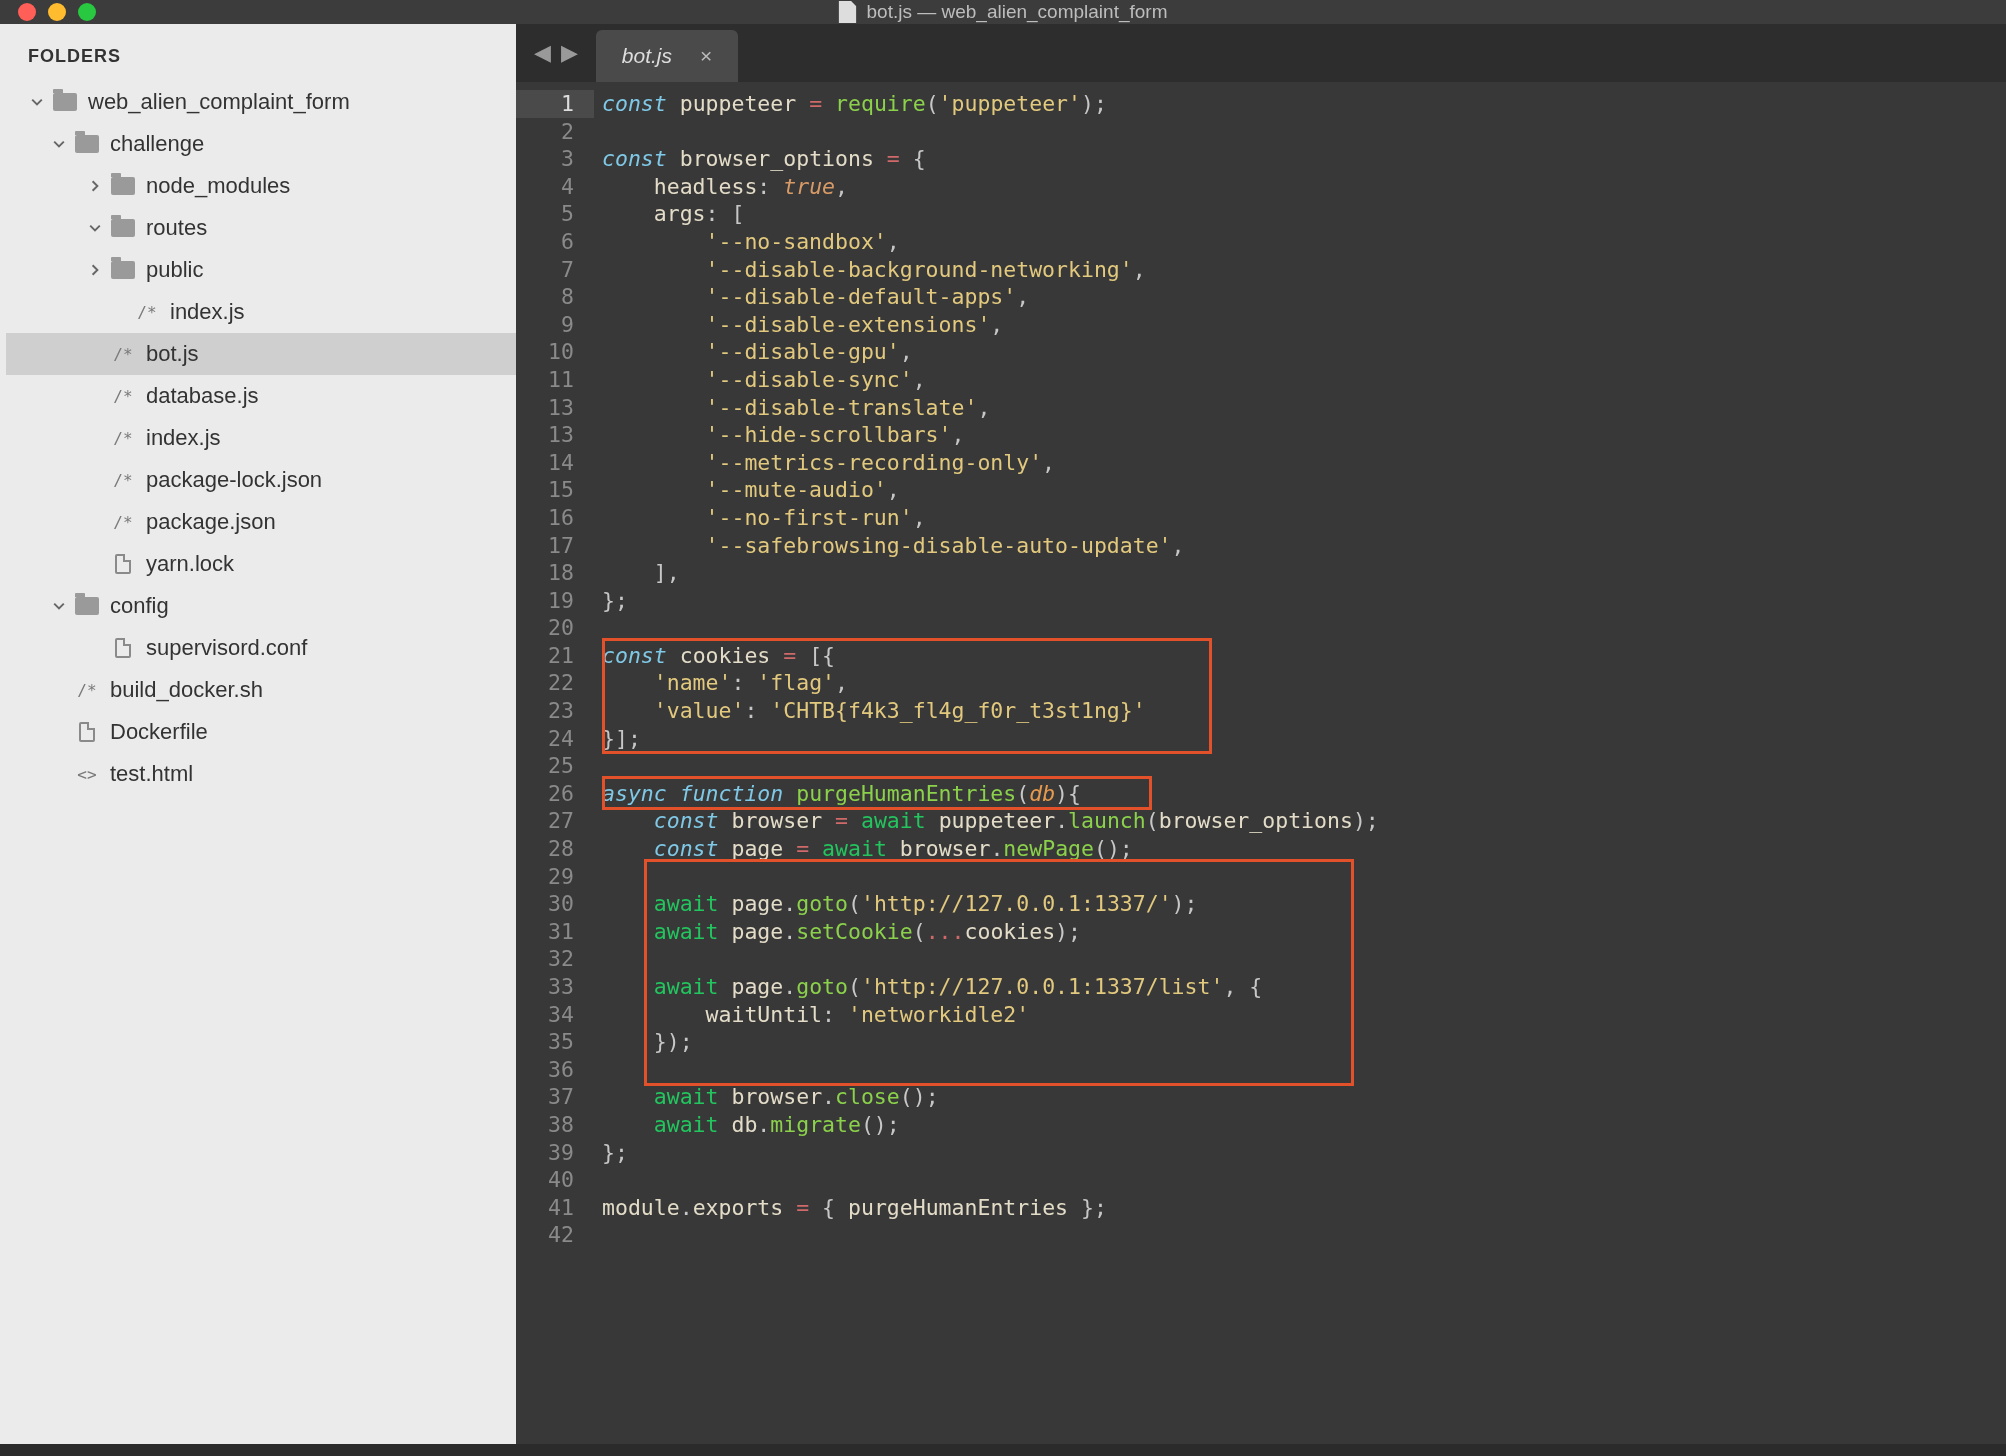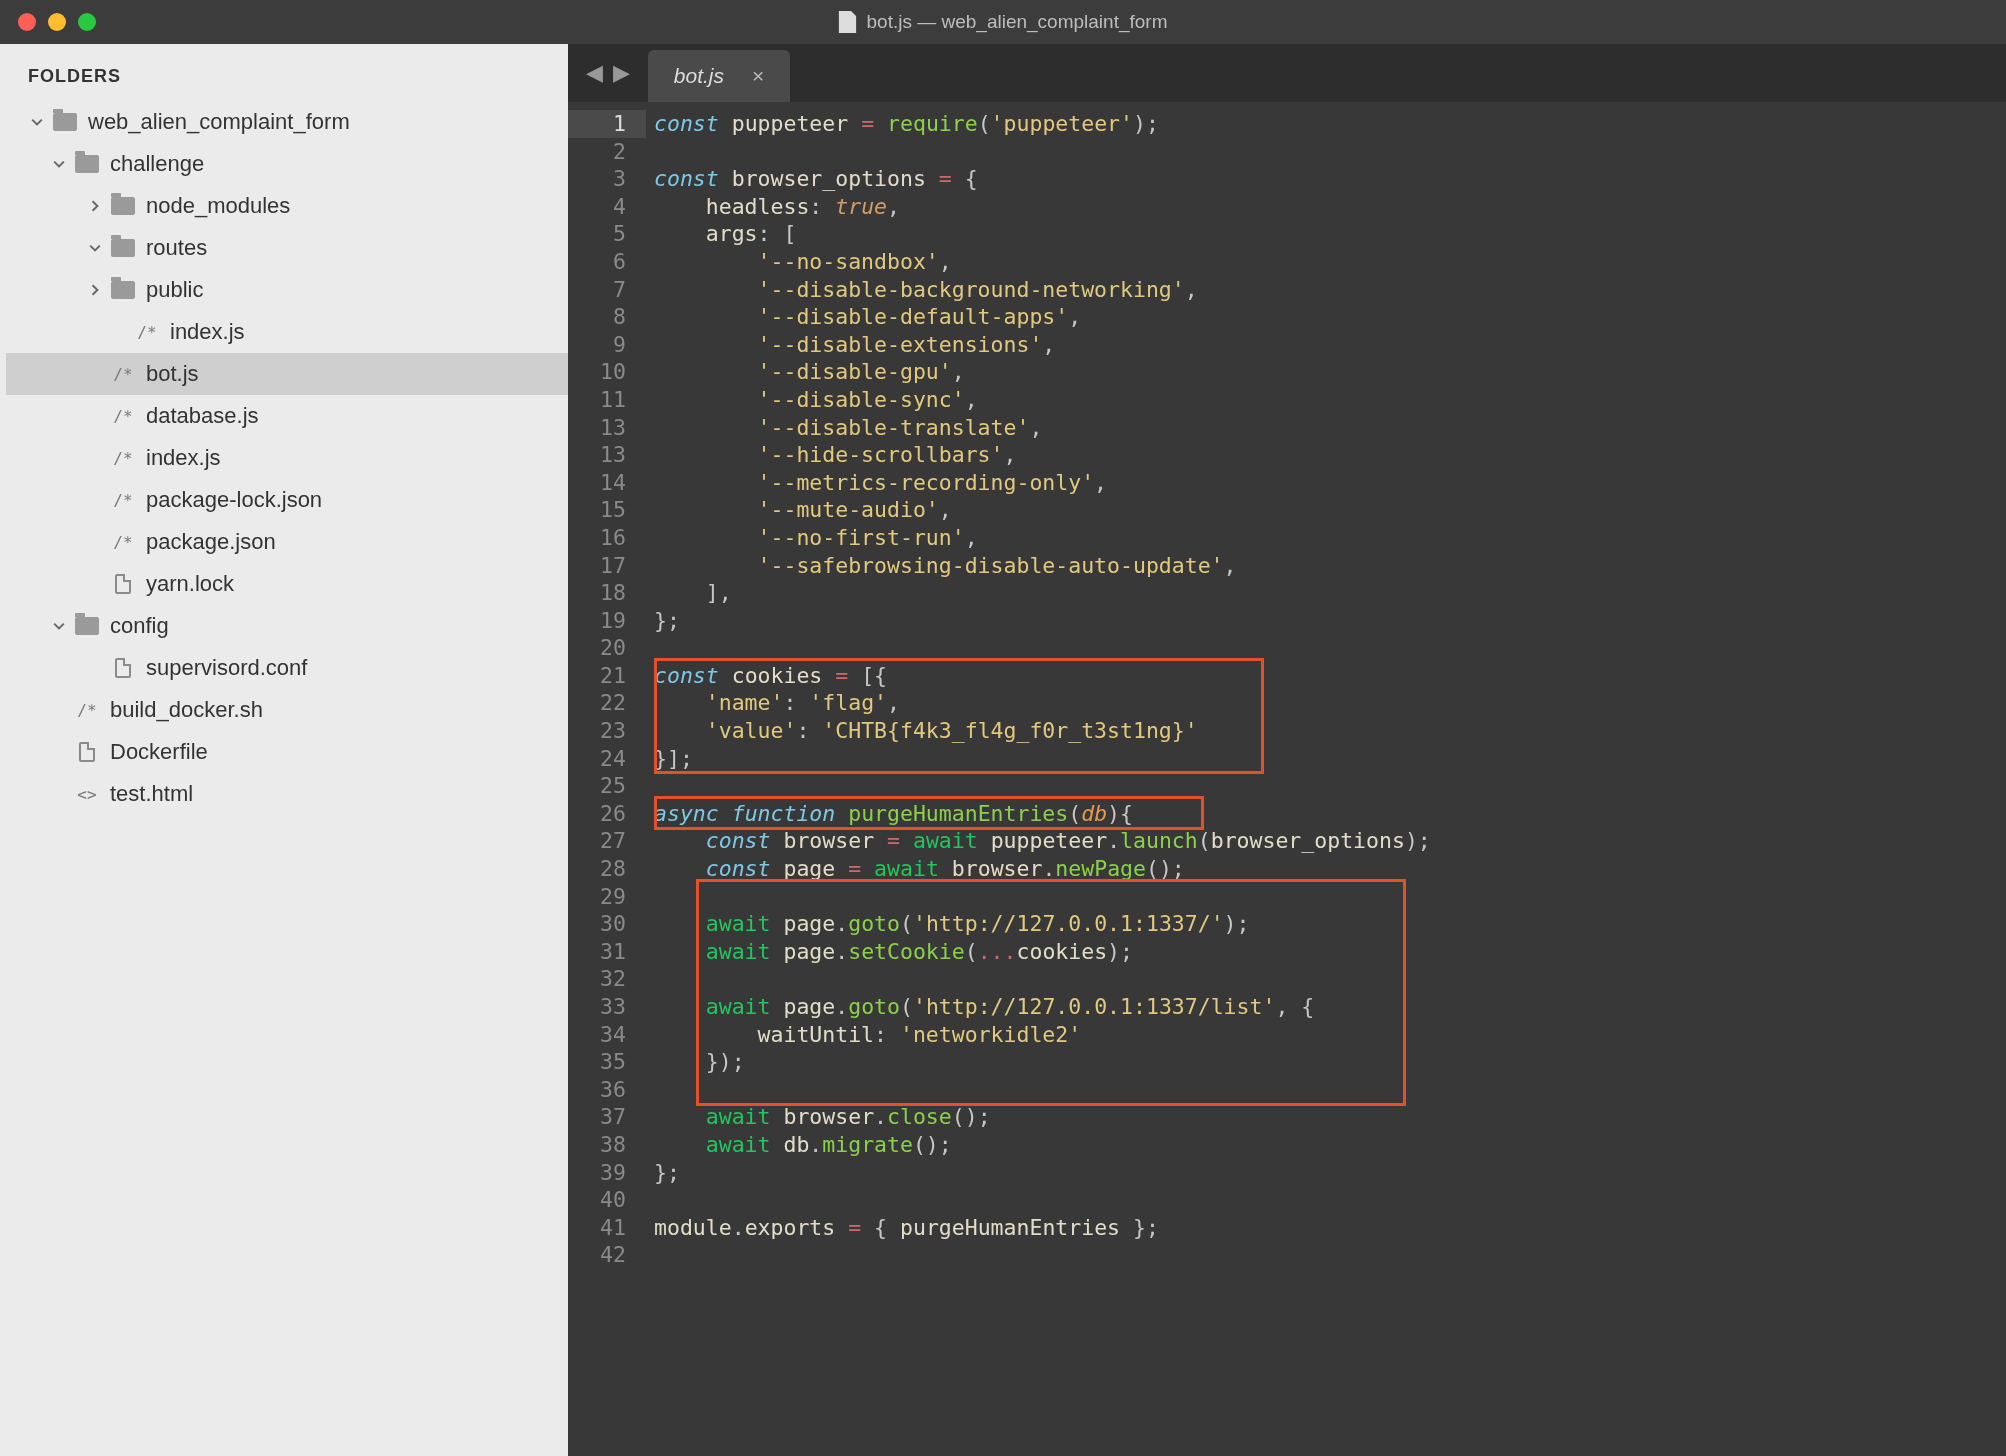--- a/index.html
+++ b/index.html
@@ -5,21 +5,21 @@
   * { box-sizing: border-box; margin: 0; padding: 0; }
   body {
     font-family: -apple-system, BlinkMacSystemFont, "Segoe UI", sans-serif;
     background: #2b2b2b;
     width: 2006px;
     height: 1456px;
     overflow: hidden;
     color: #ccc;
   }
   .titlebar {
-    height: 44px;
+    height: 24px;
     background: #3c3c3c;
     display: flex;
     align-items: center;
     position: relative;
   }
   .traffic-lights {
     display: flex;
     gap: 12px;
     padding-left: 18px;
   }
@@ -33,21 +33,21 @@
     transform: translateX(-50%);
     display: flex;
     align-items: center;
     gap: 10px;
     color: #bdbdbd;
     font-size: 19px;
   }
   .doc-icon { width: 18px; height: 22px; background: #ddd; clip-path: polygon(0 0, 70% 0, 100% 25%, 100% 100%, 0 100%); }
   .workspace { display: flex; height: calc(100% - 36px); }
   .sidebar {
-    width: 568px;
+    width: 516px;
     background: #ebebeb;
     color: #333;
     padding-top: 14px;
     flex-shrink: 0;
   }
   .sidebar-heading {
     font-size: 18px;
     font-weight: 700;
     letter-spacing: 1px;
     color: #333;

